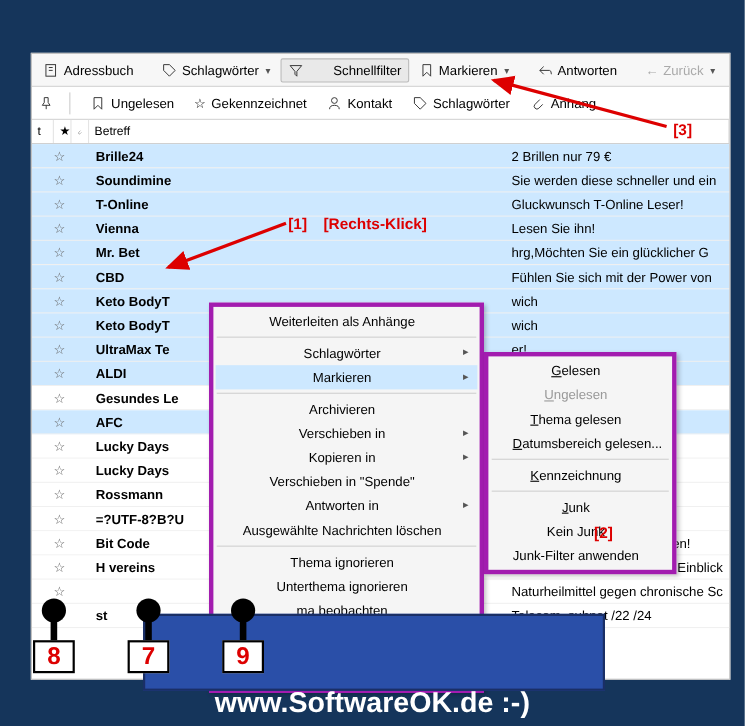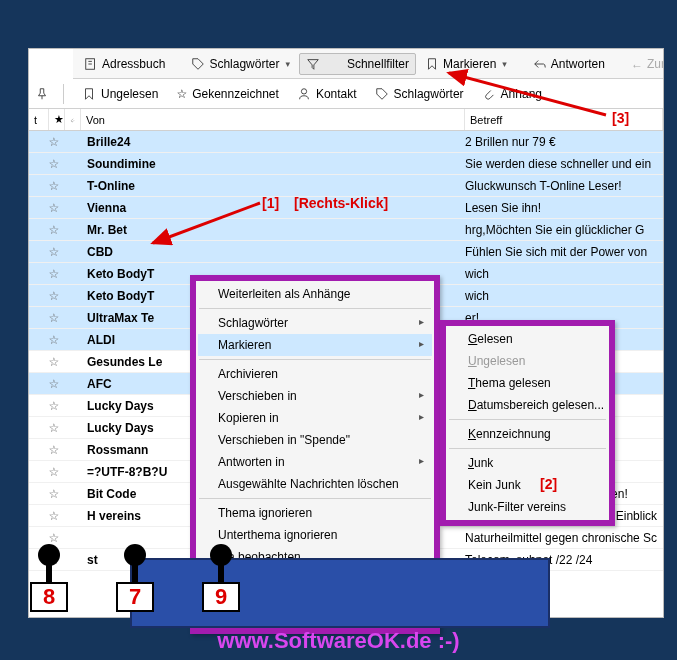--- a/index.html
+++ b/index.html
@@ -1,45 +1,45 @@
 <!DOCTYPE html>
 <html><head>
 <meta charset="utf-8">
 <style>
 * { box-sizing: border-box; margin: 0; padding: 0; }
 body { font-family: "Segoe UI", Tahoma, sans-serif; font-size: 12px; background: #15355b; width: 677px; height: 660px; overflow: hidden; position: relative; }
 .app { position: absolute; left: 28px; top: 48px; width: 636px; height: 570px; background: #fff; border: 1px solid #bbb; overflow: hidden; }
-.toolbar { display: flex; align-items: center; height: 30px; border-bottom: 1px solid #d0d0d0; padding: 0 4px; gap: 2px; background: #f7f7f7; margin-left: 44px; }
+.toolbar { display: flex; align-items: center; height: 30px; border-bottom: 1px solid #d0d0d0; padding: 0 4px; gap: 2px; background: #f7f7f7; }
 .tb-btn { display: flex; align-items: center; gap: 4px; padding: 3px 6px; border: 1px solid transparent; border-radius: 2px; cursor: pointer; white-space: nowrap; }
 .tb-btn.active { background: #e9e9e9; border-color: #bbb; gap: 27px; }
 .tb-btn.disabled { color: #aaa; }
 .sep { width: 1px; height: 20px; background: #ccc; margin: 0 4px; }
 .ico { width: 14px; height: 14px; display: inline-block; }
 .dd { font-size: 9px; color: #555; margin-left: 2px; }
 .filterbar { display: flex; align-items: center; height: 30px; border-bottom: 1px solid #d0d0d0; padding: 0 6px; gap: 10px; background: #fff; }
 .fb-item { display: flex; align-items: center; gap: 5px; padding: 3px 4px; cursor: pointer; }
 .listhdr { display: flex; height: 22px; border-bottom: 1px solid #d0d0d0; background: #fff; font-size: 11px; }
 .hdr-cell { border-right: 1px solid #e4e4e4; padding: 3px 5px; display: flex; align-items: center; }
 .msglist { }
 .row { display: flex; align-items: center; height: 22px; border-bottom: 1px solid #f0f0f0; font-size: 12px; }
 .row.sel { background: #cde8ff; }
 .row.nosel { background: #fff; }
 .row .star { width: 36px; text-align: center; color: #666; padding-left:14px; }
 .row .from { width: 400px; padding-left: 22px; font-weight: bold; overflow: hidden; white-space: nowrap; }
 .row .subj { flex: 1; font-weight: normal; overflow: hidden; white-space: nowrap; }
-.ctxmenu { position: absolute; background: #f5f5f5; border: 6px solid #a21caf; box-shadow: 2px 2px 4px rgba(0,0,0,0.25); padding: 2px; font-size: 12px; }
+.ctxmenu { position: absolute; background: #f5f5f5; border: 4px solid #a21caf; box-shadow: 2px 2px 4px rgba(0,0,0,0.25); padding: 2px; font-size: 12px; text-align: center; }
 .ctxmenu .mi { padding: 4px 28px 4px 20px; white-space: nowrap; position: relative; cursor: default; }
 .ctxmenu .mi.hl { background: #cde8ff; }
 .ctxmenu .mi.dis { color: #999; }
 .ctxmenu .msep { height: 1px; background: #d0d0d0; margin: 3px 1px; }
 .ctxmenu .arrow { position: absolute; right: 8px; top: 4px; font-size: 10px; color: #555; }
 .u { text-decoration: underline; }
 .annot { position: absolute; color: #d00; font-weight: bold; font-size: 14px; pointer-events: none; }
 .arrow-svg { position: absolute; pointer-events: none; }
-.footer { position: absolute; bottom: 6px; width: 100%; text-align: center; color: #d946ef; font-size: 22px; font-weight: bold; }
+.footer { position: absolute; bottom: 6px; width: 100%; text-align: center; color: #ffffff; font-size: 26px; font-weight: bold; }
 .characters { position: absolute; bottom: 46px; left: 24px; display: flex; gap: 36px; }
 .char { width: 50px; height: 70px; position: relative; }
 .char .head { width: 22px; height: 22px; border-radius: 50%; background: #000; position: absolute; top: 0; left: 14px; }
 .char .body { width: 6px; height: 24px; background: #000; position: absolute; top: 20px; left: 22px; }
 .char .sign { position: absolute; top: 38px; left: 6px; width: 38px; height: 30px; background: #fff; border: 2px solid #000; display: flex; align-items: center; justify-content: center; font-size: 22px; font-weight: bold; color: #d00; }
 .blueblock { position: absolute; bottom: 32px; left: 130px; width: 420px; height: 70px; background: #2a4fa8; border: 2px solid #1a2f66; }
 </style>
 </head>
 <body>
 
@@ -133,23 +133,20 @@
   <div class="listhdr">
     <div class="hdr-cell" style="width:20px">
         <span>t</span>
       </div>
     <div class="hdr-cell" style="width:16px">★</div>
     <div class="hdr-cell" style="width:16px">
       <svg class="ico" viewBox="0 0 16 16">
           <path d="M10 4 L5 9 Q3 11 5 13 Q7 15 9 13 L13 9" fill="none" stroke="#333"></path>
         </svg>
     </div>
-    <div class="hdr-cell" style="width:384px">
-        <span>Von</span>
-      </div>
     <div class="hdr-cell" style="flex:1">
         <span>Betreff</span>
       </div>
   </div>
 
   <div class="msglist" id="msglist">
       <div class="row sel">
         <div class="star">☆</div>
         <div class="from">Brille24</div>
         <div class="subj">2 Brillen nur 79 €</div>
@@ -278,21 +275,21 @@
 <div class="ctxmenu" style="left:440px; top:320px; width:175px">
   <div class="mi"><span class="u">G</span><span>elesen</span></div>
   <div class="mi dis"><span class="u">U</span><span>ngelesen</span></div>
   <div class="mi"><span class="u">T</span><span>hema gelesen</span></div>
   <div class="mi"><span class="u">D</span><span>atumsbereich gelesen...</span></div>
   <div class="msep"></div>
   <div class="mi"><span class="u">K</span><span>ennzeichnung</span></div>
   <div class="msep"></div>
   <div class="mi"><span class="u">J</span><span>unk</span></div>
   <div class="mi"><span>Kein Junk</span></div>
-  <div class="mi"><span>Junk-Filter vereins</span></div>
+  <div class="mi"><span>Junk-Filter anwenden</span></div>
 </div>
 
 <svg class="arrow-svg" style="left:145px; top:195px" width="120" height="55">
   <defs>
       <marker id="ah1" markerWidth="8" markerHeight="8" refX="6" refY="3" orient="auto">
         <path d="M0,0 L7,3 L0,6 Z" fill="#d00"></path>
       </marker>
     </defs>
   <line x1="115" y1="8" x2="8" y2="48" stroke="#d00" stroke-width="3" marker-end="url(#ah1)"></line>
 </svg>

